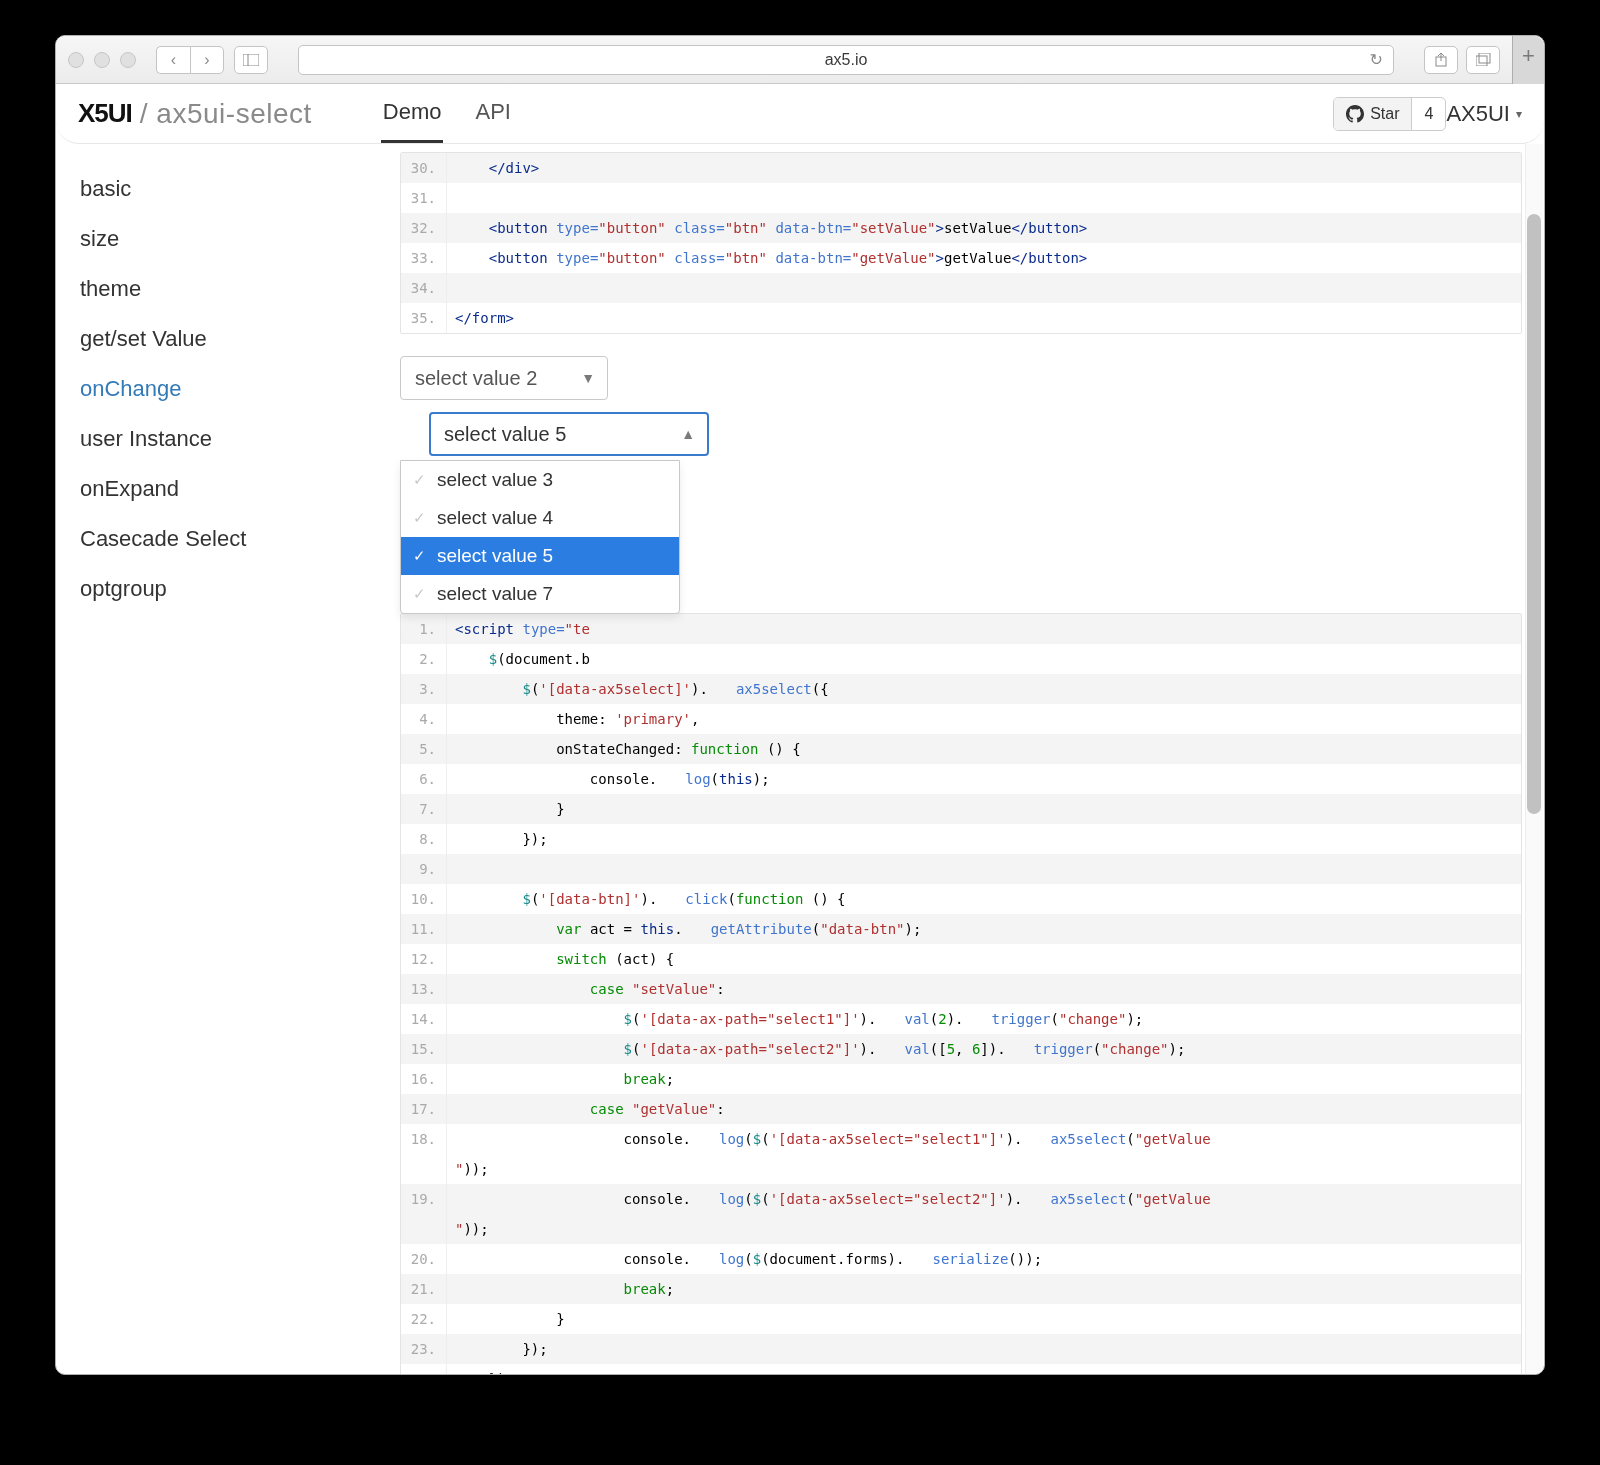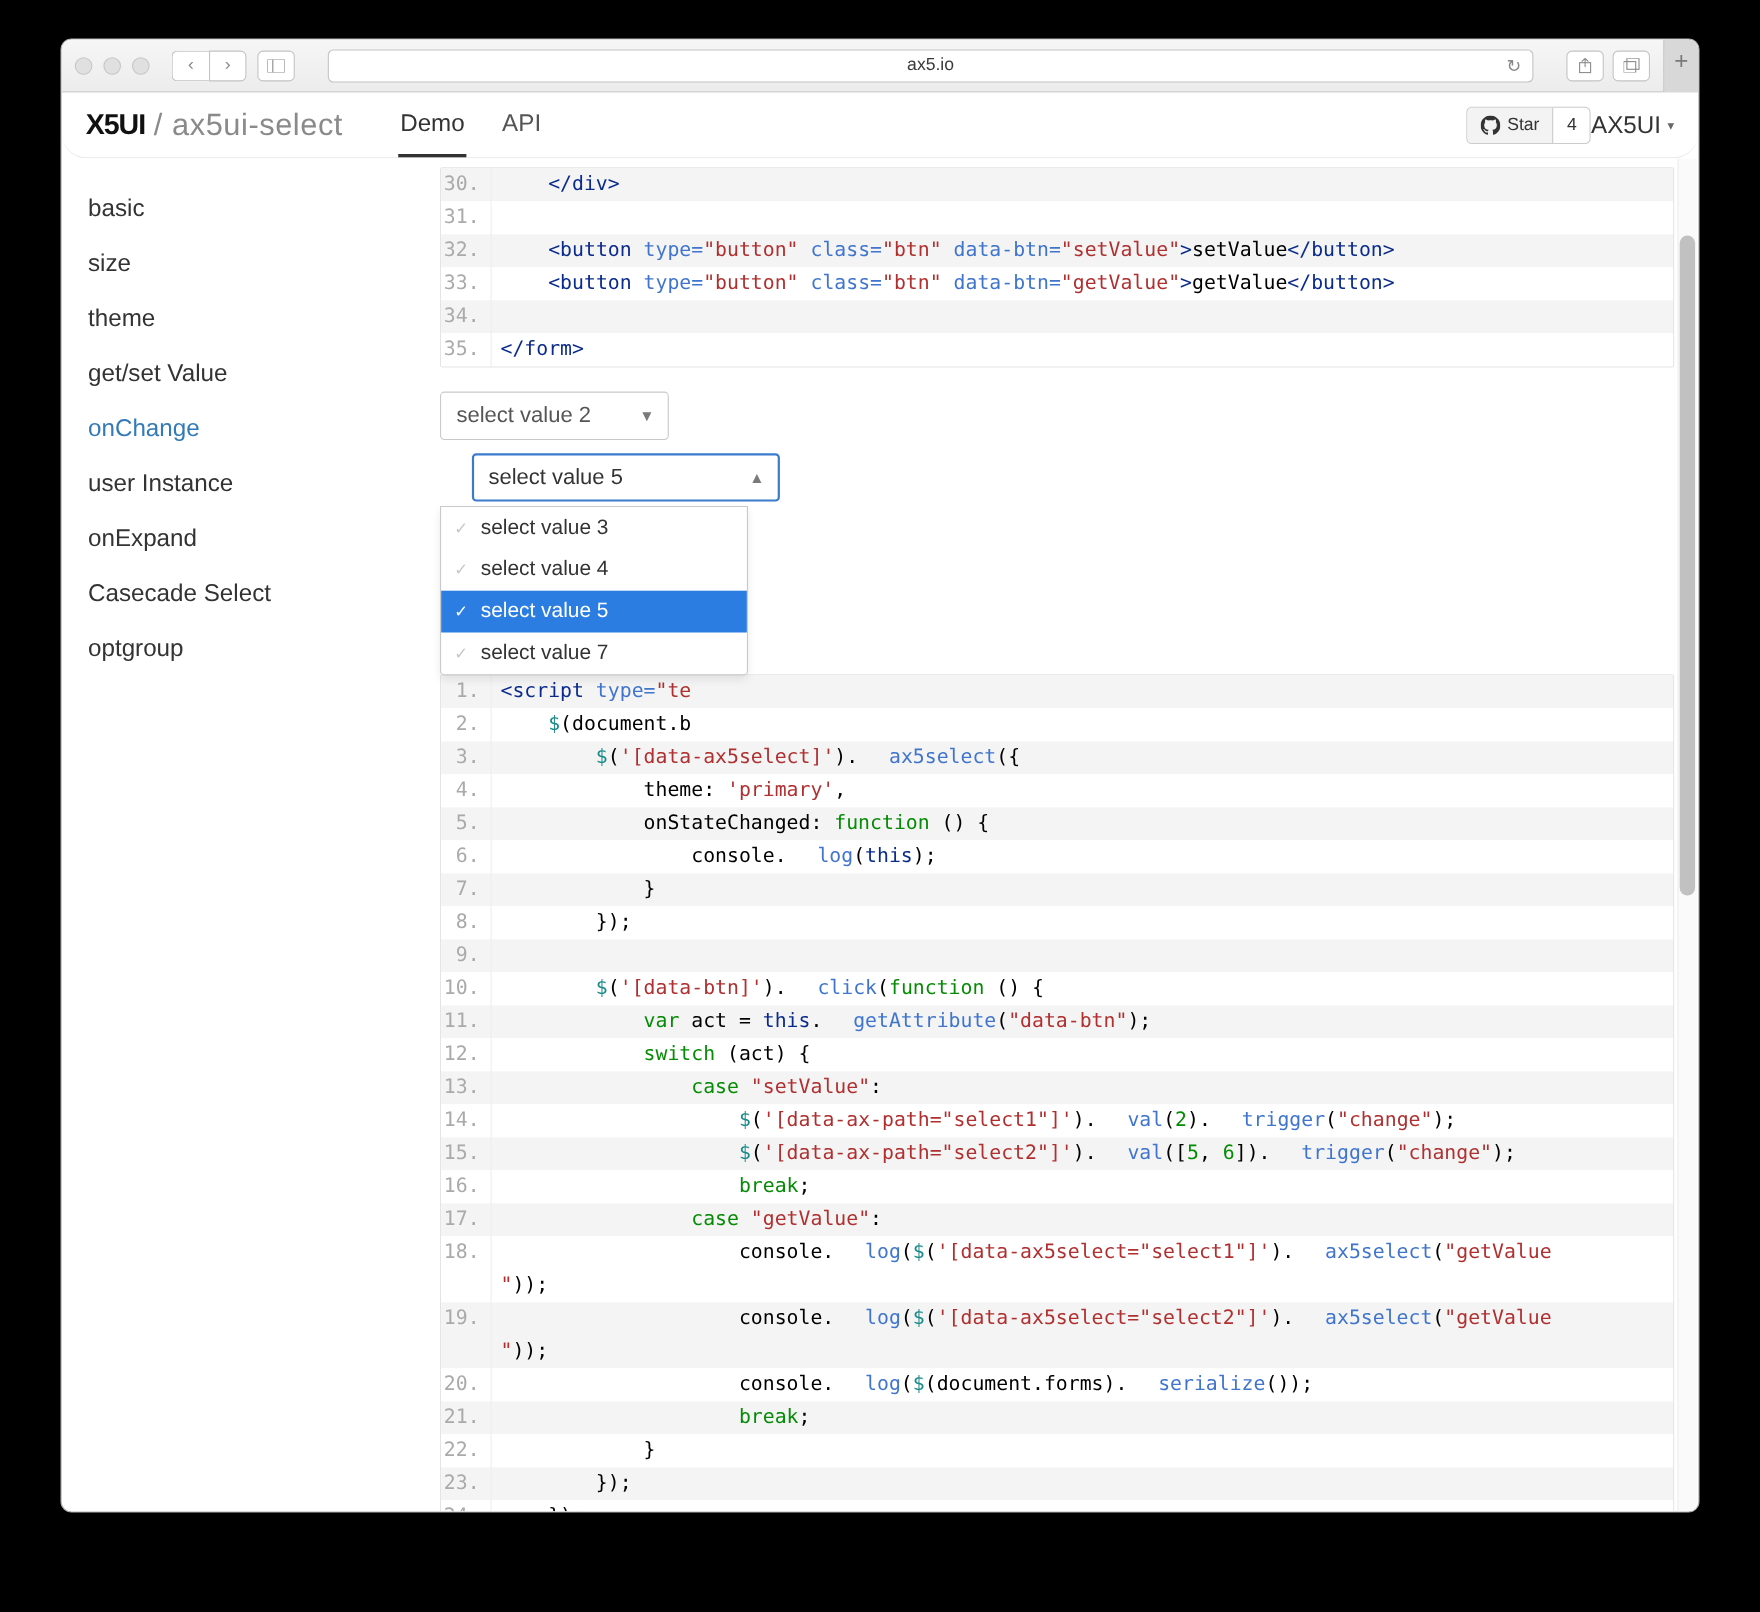--- a/index.html
+++ b/index.html
@@ -59,41 +59,41 @@
   
   .page {
     flex:1; display:flex; flex-direction:column; overflow:hidden; position:relative;
   }
   .header {
     height:60px; border-bottom:1px solid #e7e7e7;
     display:flex; align-items:center; padding:4px 22px;border-radius:23px;
   }
   .logo-area{ display:flex; align-items:center; gap:8px; color:#8a8a8a; font-size:28px; font-weight:300; letter-spacing:.5px;}
   .logo-mark{ font-weight:700; color:#111; font-size:26px; letter-spacing:-1px;}
-  .tabs { display:flex; margin-left:50px; gap:30px; }
+  .tabs { display:flex; margin-left:69px; gap:30px; }
   .tab { font-size:22px; color:#555; padding:15px 2px; }
   .tab.active { color:#333; border-bottom:3px solid #333; font-weight:500;}
   .header-right{ margin-left:auto; display:flex; align-items:center; }
   .gh { display:flex; align-items:center; border:1px solid #ccc; border-radius:5px; overflow:hidden; height:34px;}
   .gh-btn{ display:flex; align-items:center; gap:6px; padding:0 12px; background:#f3f3f3; height:100%; border-right:1px solid #ccc; font-size:16px; color:#333;}
   .gh-count{ padding:0 12px; font-size:16px; color:#333;}
   .brand-dd{ font-size:22px; color:#333; display:flex; align-items:center; gap:6px;}
   .brand-dd .caret{ font-size:12px; color:#666;}
   
   .body { flex:1; display:flex; overflow:hidden; position:relative;}
   .sidebar {
     width:322px; padding:20px 16px; border-right:0;
   }
   .side-item{ font-size:22px; color:#333; padding:12px 8px; }
   .side-item.active{ color:#337ab7;}
   .main {
     flex:1; padding:8px 22px 0 22px; overflow:hidden; position:relative;
   }
   
-  .code-block{ border:1px solid #e4e4e4; border-radius:2px; background:#fff; font-family:Menlo,Consolas,monospace; font-size:18px; }
+  .code-block{ border:1px solid #e4e4e4; border-radius:2px; background:#fff; font-family:Menlo,Consolas,monospace; font-size:14px; }
   .code-line{ display:flex; line-height:30px; }
   .code-line:nth-child(odd){ background:#f4f4f4; }
   .code-line:nth-child(even){ background:#fff; }
   .ln{ width:46px; text-align:right; padding-right:10px; color:#aaa; border-right:1px solid #eee; user-select:none;}
   .code{ padding-left:8px; white-space:pre;}
   .tag{ color:#0a2b8c;} .attr{ color:#4075ce;} .val{ color:#b03030;} .str{ color:#b03030;} .num{ color:#058b05;} .fn{ color:#4075ce;margin-left:28px;} .js-var{color:#0a2b8c;}
   .teal{color:#1a8a8a;}
   
   .controls{ display:flex; gap:12px; margin:22px 0 18px 0; align-items:flex-start;flex-direction:column;}
   .sel{

